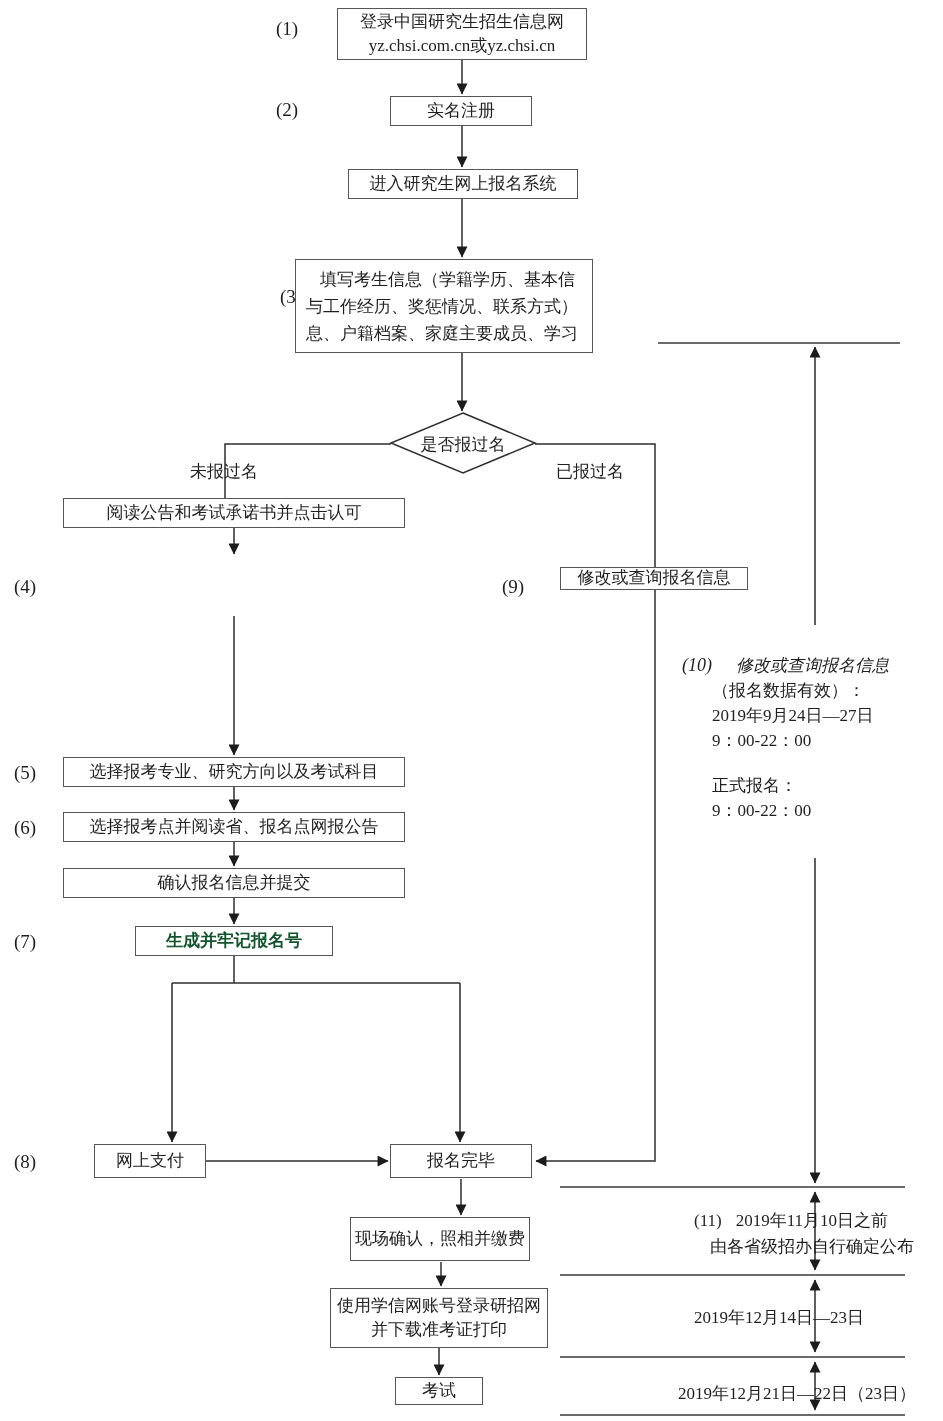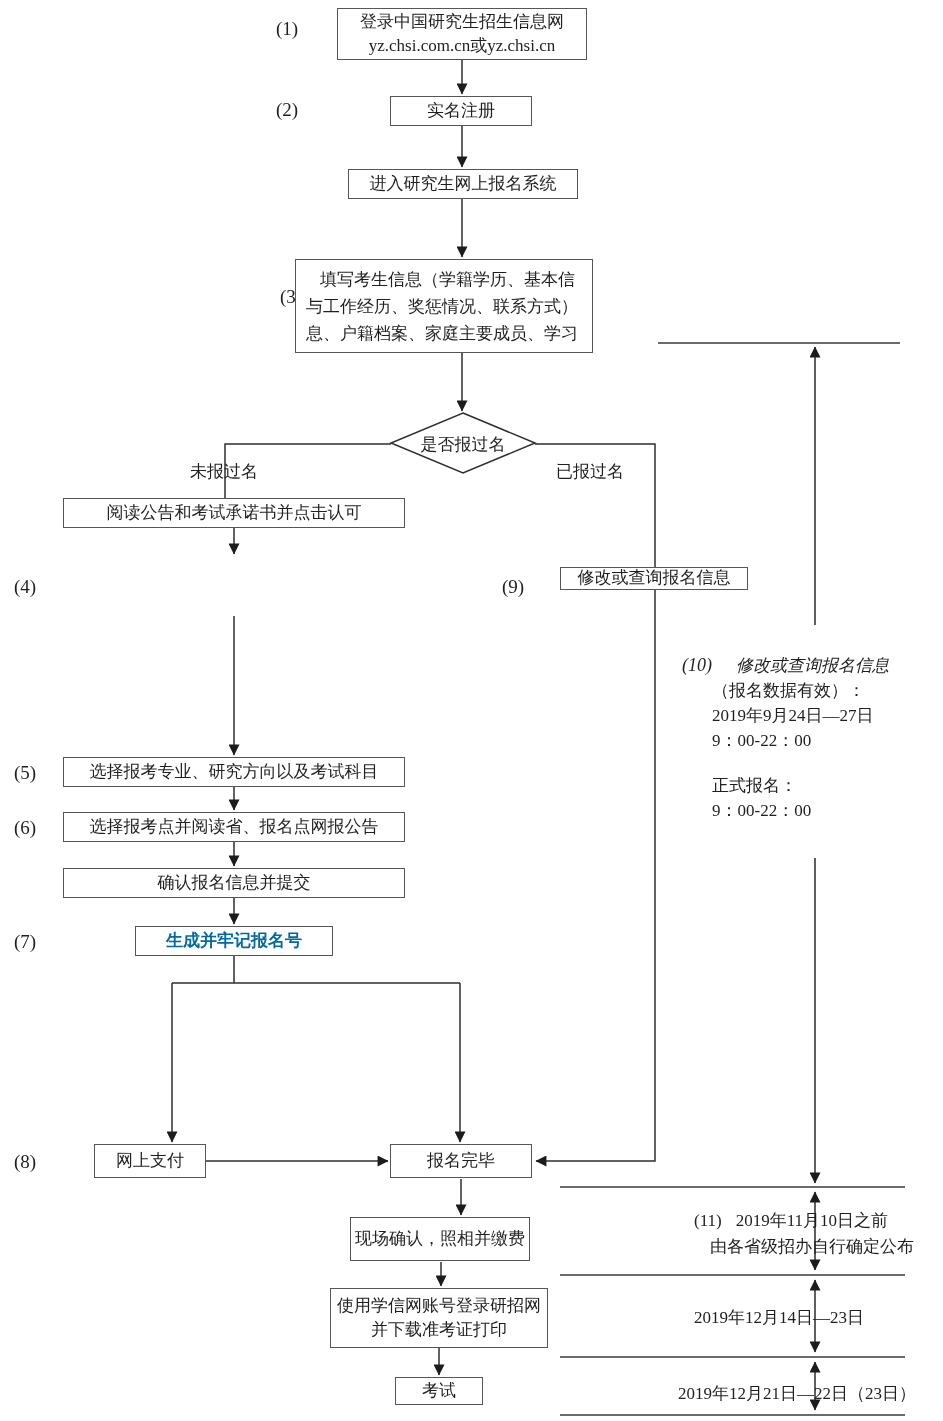--- a/index.html
+++ b/index.html
@@ -131,21 +131,21 @@
 
   <div class="box" style="left:63px;top:812px;width:342px;height:30px">
     <span class="bl">选择报考点并阅读省、报名点网报公告</span>
   </div>
 
   <div class="box" style="left:63px;top:868px;width:342px;height:30px">
     <span class="bl">确认报名信息并提交</span>
   </div>
 
   <div class="box" style="left:135px;top:926px;width:198px;height:30px">
-    <span class="bl red" style="color: #0369a1;">生成并牢记报名号</span>
+    <span class="bl red" style="color: #14532d;">生成并牢记报名号</span>
   </div>
 
   <div class="box" style="left:94px;top:1144px;width:112px;height:34px">
     <span class="bl">网上支付</span>
   </div>
 
   <div class="box" style="left:390px;top:1144px;width:142px;height:34px">
     <span class="bl">报名完毕</span>
   </div>
 

